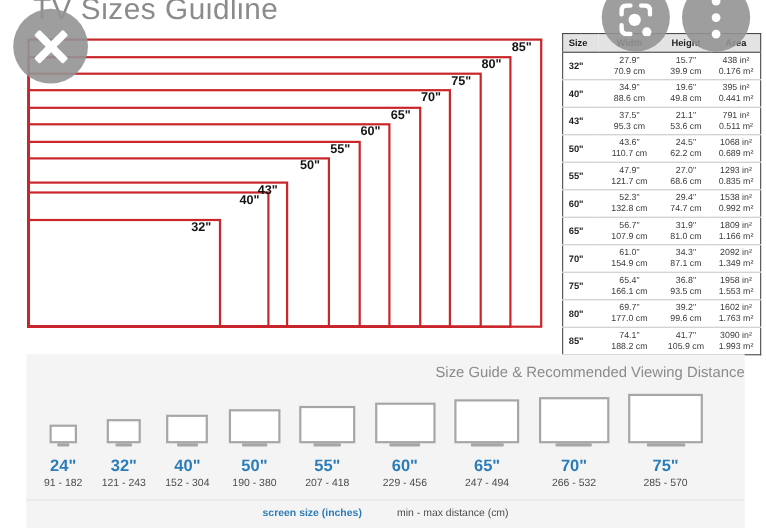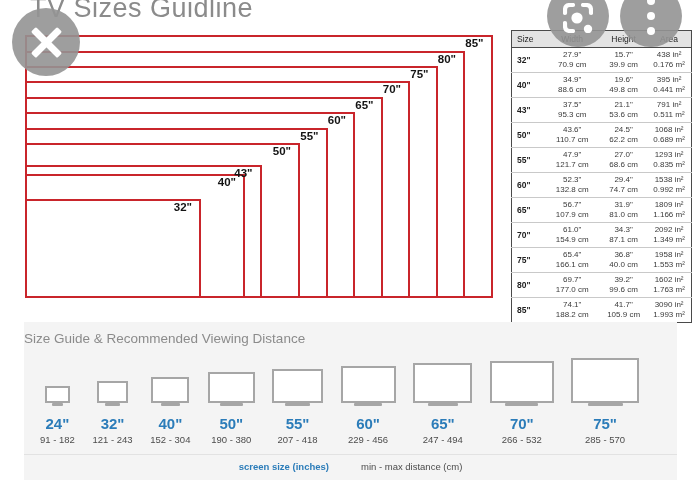--- a/index.html
+++ b/index.html
@@ -37,34 +37,34 @@
     font-size:11.5px; font-weight:bold; color:#141414; white-space:nowrap;
   }
 
   
   .spec-table {
     position:absolute; left:511px; top:30px; width:181px;
     border-collapse:collapse; background:#fff; table-layout:fixed;
     border:1.5px solid #4a4a4a;
   }
   .spec-table th {
-    background:#e3e3e3; color:#1d1d1d; font-size:8.5px; font-weight:normal;
+    background:#e3e3e3; color:#1d1d1d; font-size:8.5px; font-weight:bold;
     padding:3px 1px 3px; border-bottom:1.5px solid #4a4a4a; text-align:center;
   }
   .spec-table th.col-size { text-align:left; padding-left:5px; }
   .spec-table td {
     border-bottom:1px solid #c9c9c9; padding:2px 1px; text-align:center;
     font-size:8px; line-height:10px; color:#3a3a3a; height:20px;
   }
   .spec-table tr:last-child td { border-bottom:none; }
   .spec-table td.col-size { font-weight:bold; font-size:8.5px; text-align:left; padding-left:5px; color:#1d1d1d; }
 
   
   .panel { position:absolute; left:24px; top:322px; width:653px; height:158px; background:#f4f4f4; }
-  .panel-title { text-align:left; padding-top:9px; font-size:13.5px; color:#8b8b8b; }
+  .panel-title { text-align:right; padding-top:9px; font-size:13.5px; color:#8b8b8b; }
   .tv-row { display:flex; justify-content:space-between; align-items:flex-end; padding:0 38px 0 16px; margin-top:12px; }
   .tv-col { display:flex; flex-direction:column; align-items:center; }
   .tv-screen { border:2px solid #a6a6a6; background:#fff; }
   .tv-stand { background:#a6a6a6; height:3px; border-radius:1px; }
   .tv-size { color:#2b7cb9; font-weight:bold; font-size:15px; margin-top:9px; white-space:nowrap; }
   .tv-dist { color:#4c4c4c; font-size:9.5px; margin-top:2px; white-space:nowrap; }
   .panel-legend {
     position:absolute; left:0; right:0; bottom:0; border-top:1px solid #e2e2e2;
     padding:6px 0 8px; text-align:center; font-size:9.5px;
   }
@@ -268,21 +268,21 @@
           </td>
         </tr>
         <tr>
           <td class="col-size">75"</td>
           <td>
             <div>65.4"</div>
             <div>166.1 cm</div>
           </td>
           <td>
             <div>36.8"</div>
-            <div>40.0 cm</div>
+            <div>93.5 cm</div>
           </td>
           <td>
             <div>1958 in²</div>
             <div>1.553 m²</div>
           </td>
         </tr>
         <tr>
           <td class="col-size">80"</td>
           <td>
             <div>69.7"</div>

